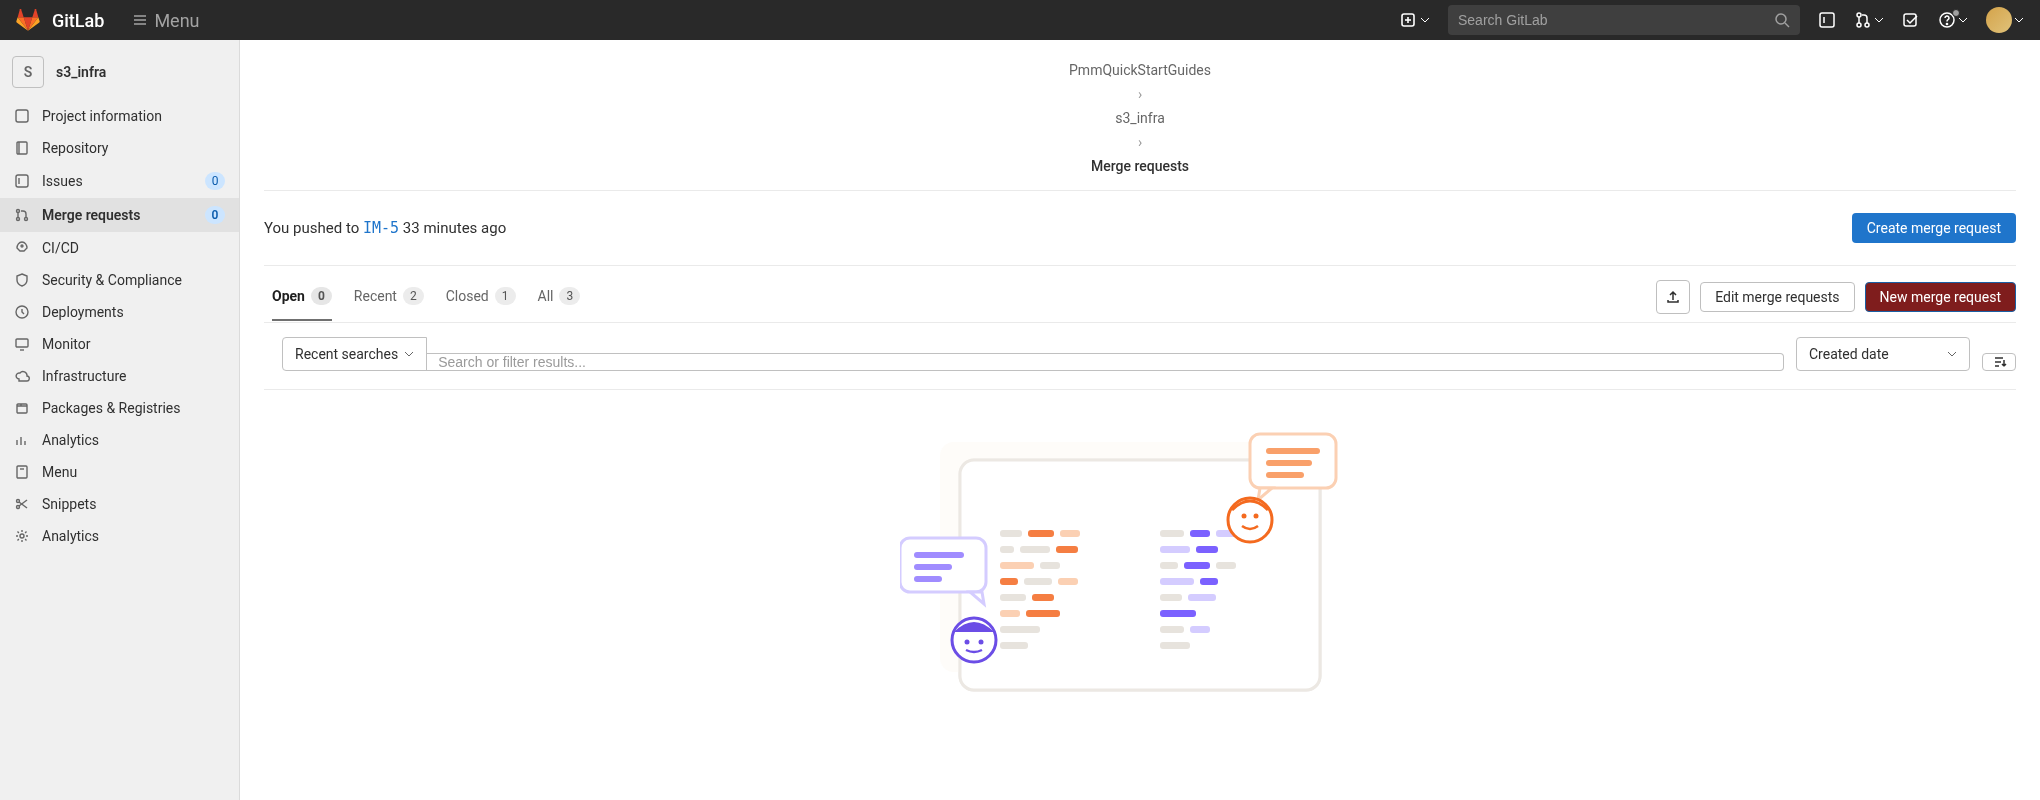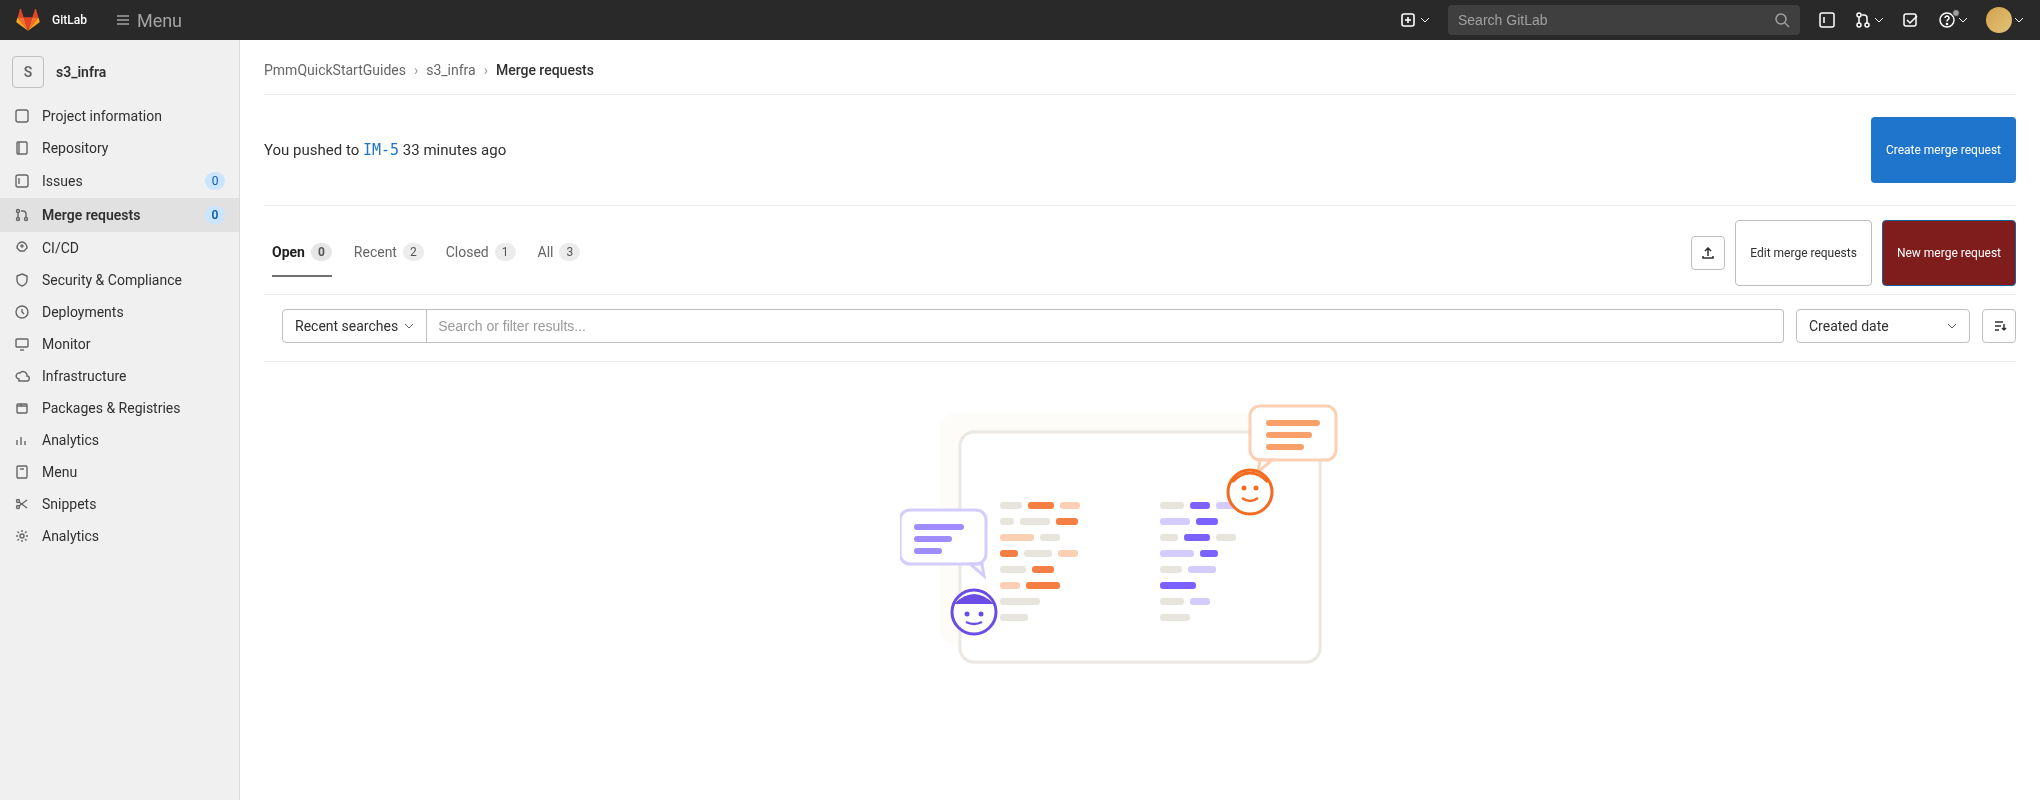--- a/index.html
+++ b/index.html
@@ -2,21 +2,21 @@
 <html><head>
 <meta charset="utf-8">
 <style>
 * { box-sizing: border-box; margin: 0; padding: 0; }
 body { font-family: -apple-system, BlinkMacSystemFont, "Segoe UI", Roboto, sans-serif; font-size: 14px; color: #303030; background: #fff; }
 a { text-decoration: none; color: inherit; }
 
 .topbar { background: #292929; height: 40px; display: flex; align-items: center; padding: 0 16px; color: #fff; }
 .topbar-left { display: flex; align-items: center; gap: 12px; }
 .logo { width: 24px; height: 24px; }
-.brand { font-size: 12px; font-weight: 500; color: #fff; }
+.brand { font-size: 18px; font-weight: 500; color: #fff; }
 .menu-btn { display: flex; align-items: center; gap: 6px; color: #a3a3a3; cursor: pointer; margin-left: 16px; font-size: 18px; }
 .topbar-spacer { flex: 1; }
 .topbar-right { display: flex; align-items: center; gap: 18px; }
 .plus-dd { display:flex; align-items:center; gap:2px; color:#fff; cursor:pointer; }
 .search-box { position: relative; background: #3f3f3f; border-radius: 4px; width: 352px; height: 30px; display: flex; align-items: center; padding: 0 10px; }
 .search-box input { background: transparent; border: none; outline: none; color: #fde047; width: 100%; font-size: 14px; }
 .search-box input::placeholder { color: #a0a0a0; }
 .search-kbd { color:#a0a0a0; }
 .top-icon { color: #fff; cursor: pointer; display:flex; align-items:center; position:relative; }
 .avatar { width: 26px; height: 26px; border-radius: 50%; background: linear-gradient(135deg,#d4a34a,#e0c27a); display:inline-block; }
@@ -27,42 +27,42 @@
 .project-head { display:flex; align-items:center; gap:12px; padding:8px 12px 12px; }
 .proj-avatar { width:32px; height:32px; border:1px solid #c0c0c0; border-radius:4px; display:flex; align-items:center; justify-content:center; color:#666; font-weight:600; }
 .proj-name { font-weight:600; }
 .nav-item { display:flex; align-items:center; gap:12px; padding:8px 14px; cursor:pointer; color:#303030; }
 .nav-item.active { background:#e1e1e1; font-weight:600; }
 .nav-item .nav-label { flex:1; }
 .nav-badge { background:#cce5ff; color:#0b5cad; border-radius:10px; min-width:20px; height:18px; font-size:12px; display:flex; align-items:center; justify-content:center; padding:0 6px; }
 .nav-icon { width:16px; height:16px; color:#666; display:flex; align-items:center; justify-content:center; }
 
 .main { flex:1; padding:16px 24px; overflow:auto; }
-.breadcrumb { display:flex; align-items:center; gap:8px; color:#666; font-size:14px; padding:6px 0 16px; border-bottom:1px solid #eaeaea; }
+.breadcrumb { display:flex; align-items:center; gap:8px; color:#666; font-size:14px; padding:6px 0 16px; border-bottom:1px solid #eaeaea;flex-direction:column; }
 .breadcrumb .crumb { color:#666; cursor:pointer; }
 .breadcrumb .sep { color:#999; }
 .breadcrumb .crumb.last { color:#303030; font-weight:500; }
 
 .push-banner { display:flex; align-items:center; justify-content:space-between; padding:22px 0; border-bottom:1px solid #eaeaea; }
 .push-text { font-size:15px; color:#303030; }
 .push-text .branch { color:#1f75cb; font-family: monospace; }
-.btn { display:inline-flex; align-items:center; justify-content:center; border-radius:4px; padding:25px 14px; font-size:12px; cursor:pointer; border:1px solid transparent; }
+.btn { display:inline-flex; align-items:center; justify-content:center; border-radius:4px; padding:6px 14px; font-size:14px; cursor:pointer; border:1px solid transparent; }
 .btn-primary { background:#1f75cb; color:#fff; }
 .btn-outline { background:#fff; color:#303030; border-color:#bfbfbf; }
 
 .tabs-row { display:flex; align-items:center; border-bottom:1px solid #eaeaea; margin-top:6px; }
 .tabs { display:flex; gap:22px; align-items:center; flex:1; padding: 0 8px; }
 .tab { display:flex; align-items:center; gap:6px; padding:14px 0; cursor:pointer; color:#666; border-bottom:2px solid transparent; }
 .tab.active { color:#1e1e1e; font-weight:700; border-bottom-color:#707070; }
 .tab .count { background:#ececec; color:#555; border-radius:10px; padding:0 7px; font-size:12px; height:18px; display:flex; align-items:center; }
 .tab.active .count { background:#e6e6e6; }
 .actions-right { display:flex; align-items:center; gap:10px; padding:8px 0; }
 .icon-btn { width:34px; height:34px; border:1px solid #bfbfbf; border-radius:4px; display:flex; align-items:center; justify-content:center; cursor:pointer; }
 
-.filter-row { display:flex; gap:12px; padding:14px 0 18px; border-bottom:1px solid #eaeaea; }
+.filter-row { display:flex; gap:12px; padding:14px 0 18px; border-bottom:1px solid #eaeaea;align-items:flex-end; }
 .recent-dd { border:1px solid #c0c0c0; border-radius:4px 0 0 4px; padding:8px 12px; display:flex; align-items:center; gap:6px; cursor:pointer; margin-left:18px; }
 .filter-input-wrap { flex:1; border:1px solid #c0c0c0; border-left:none; border-radius:0 4px 4px 0; display:flex; align-items:center; padding:0 12px; margin-left:-13px; }
 .filter-input-wrap input { border:none; outline:none; width:100%; font-size:14px; color:#808080; }
 .filter-input-wrap input::placeholder { color:#9a9a9a; }
 .sort-dd { border:1px solid #c0c0c0; border-radius:4px; padding:8px 12px; display:flex; align-items:center; gap:8px; min-width:174px; cursor:pointer; }
 .sort-dir-btn { border:1px solid #c0c0c0; border-radius:4px; width:34px; display:flex; align-items:center; justify-content:center; cursor:pointer; }
 
 .empty-illus { display:flex; justify-content:center; padding-top:40px; }
 .empty-illus svg { width:480px; height:auto; }
 

